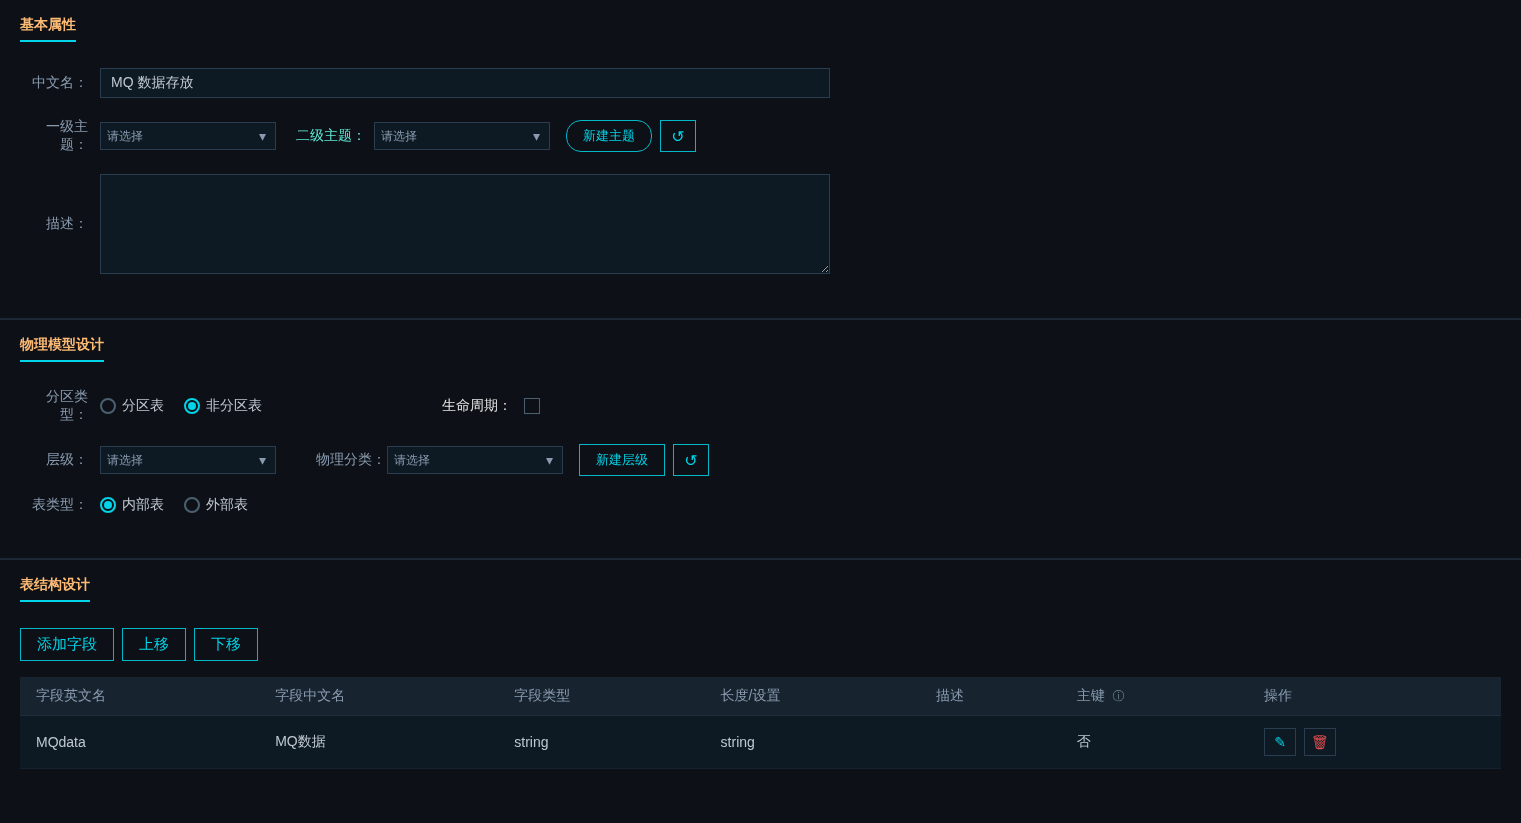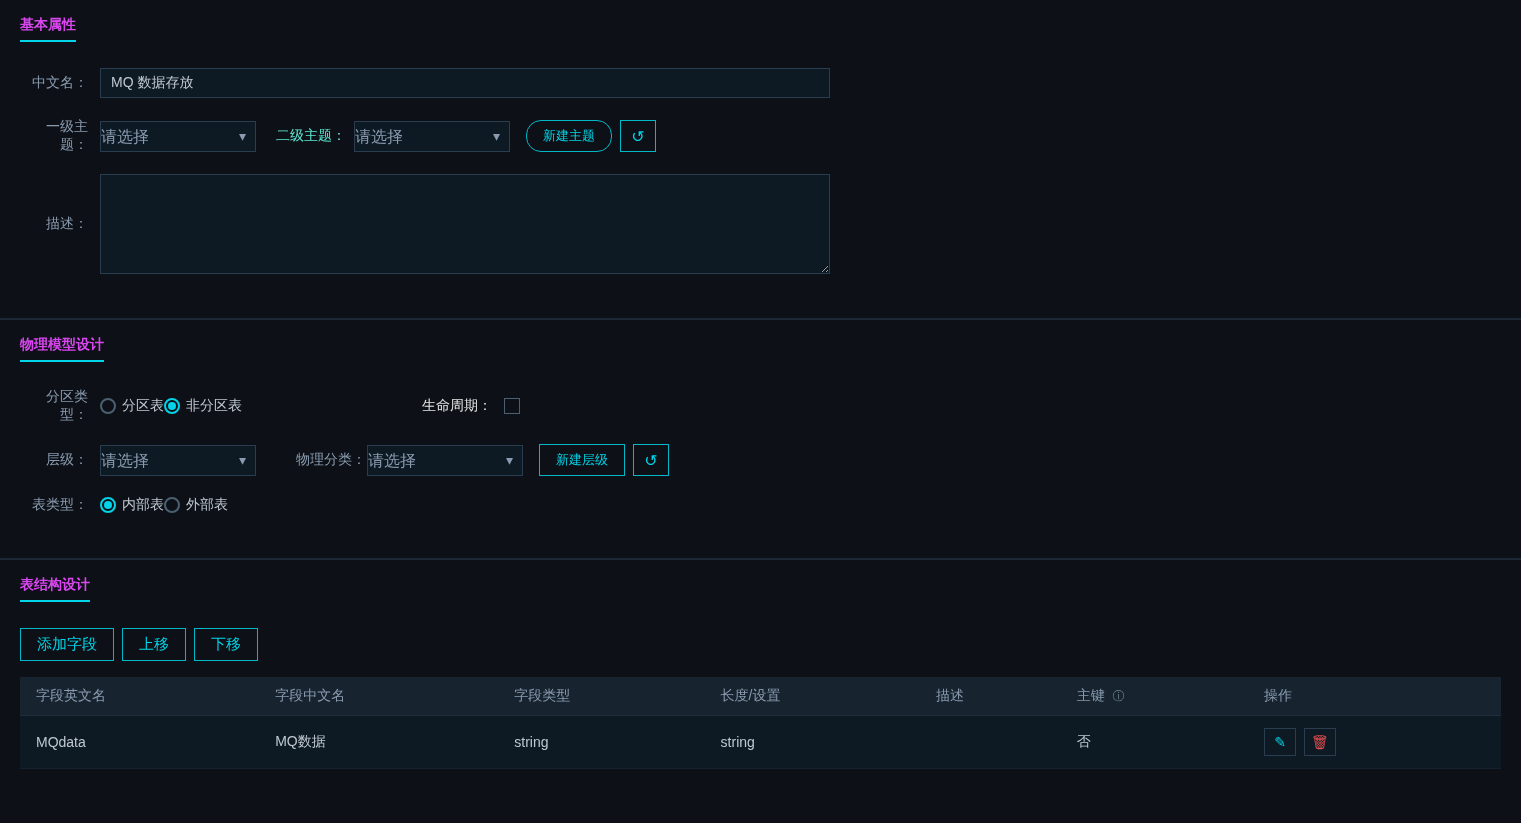--- a/index.html
+++ b/index.html
@@ -24,21 +24,21 @@
       border-bottom: 1px solid #1a2530;
     }
 
     .section-title-bar {
       display: flex;
       align-items: center;
       margin-bottom: 24px;
       padding-bottom: 2px;
     }
     .section-title-bar .title-text {
-      color: #d946ef;
+      color: #fdba74;
       font-size: 14px;
       font-weight: 600;
       border-bottom: 2px solid #00d4e8;
       padding-bottom: 6px;
       margin-right: 200px;
       text-align: center;
     }
 
     .form-row {
       display: flex;
@@ -65,28 +65,28 @@
     }
 
     .input-wide {
       width: 730px;
     }
 
     .select-field {
       background: #0d1a24;
       border: 1px solid #2a3d50;
       color: #8a9bb0;
-      padding: 6px 0;
-      font-size: 16px;
+      padding: 6px 6px;
+      font-size: 12px;
       font-family: inherit;
       outline: none;
       appearance: none;
       -webkit-appearance: none;
       cursor: pointer;
-      width: 156px;
+      width: 176px;
       position: relative;
     }
 
     .select-wrapper {
       position: relative;
       display: inline-block;
     }
     .select-wrapper::after {
       content: '▾';
       position: absolute;
@@ -137,20 +137,21 @@
     
     .physical-section {
       padding: 16px 20px 24px 20px;
       border-bottom: 1px solid #1a2530;
     }
 
     
     .radio-group {
       display: flex;
       align-items: flex-start;
+      gap: 20px;
     }
     .radio-item {
       display: flex;
       align-items: center;
       gap: 6px;
       cursor: pointer;
     }
     .radio-circle {
       width: 16px;
       height: 16px;

